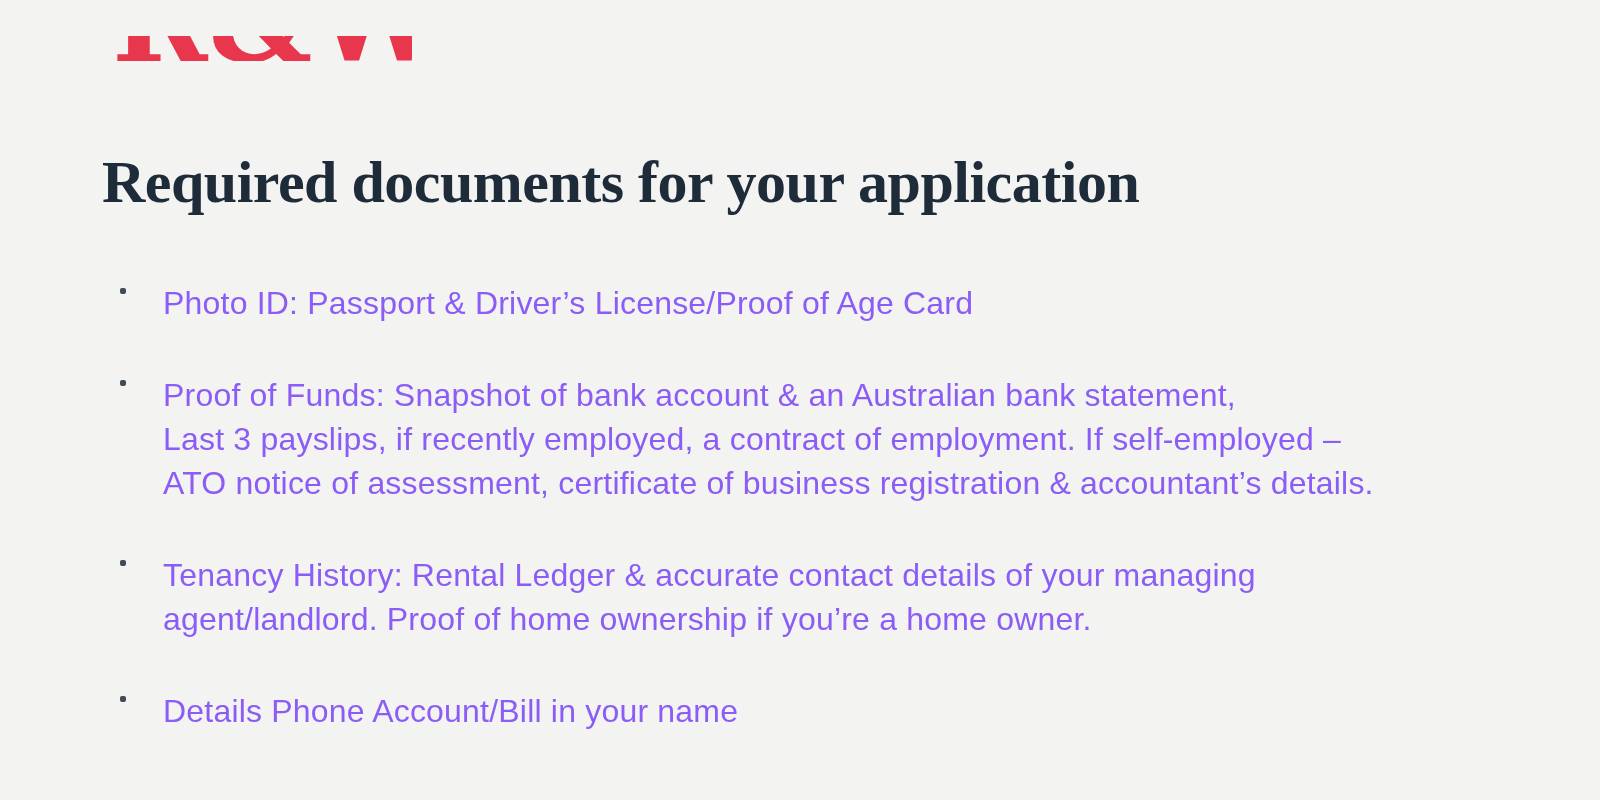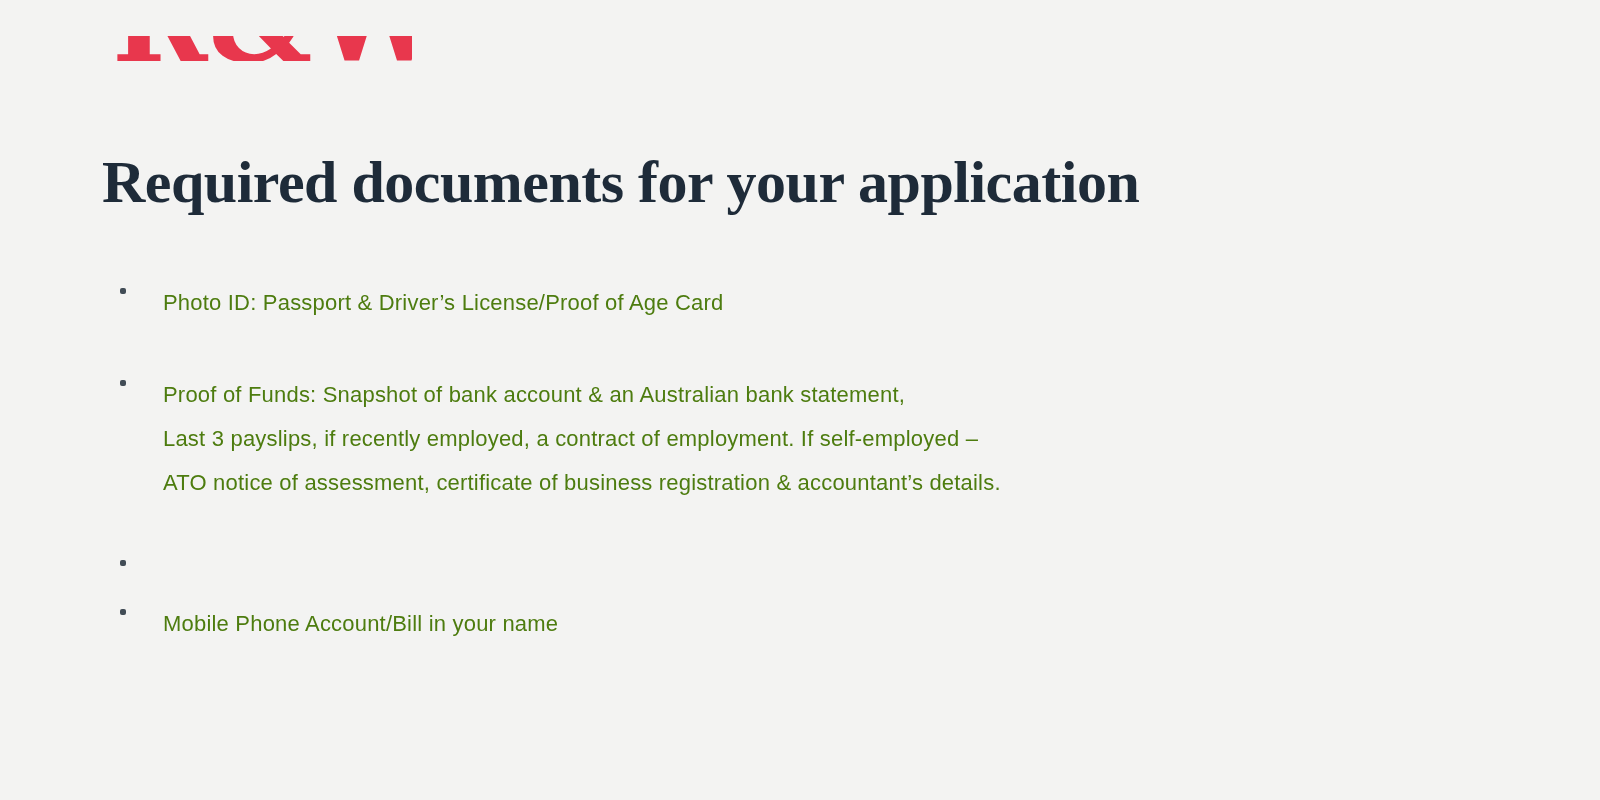--- a/index.html
+++ b/index.html
@@ -43,24 +43,24 @@
   }
   .doc-list {
     position: absolute;
     left: 66px; top: 221px; right: 30px;
     list-style: none;
   }
   .doc-list li {
     display: flex;
     align-items: flex-start;
     margin-bottom: 24px;
-    font-size: 22px;
+    font-size: 32px;
     line-height: 44px;
     letter-spacing: 0.2px;
-    color: #4d7c0f;
+    color: #8b5cf6;
   }
   .bullet-dot {
     flex: none;
     width: 6px; height: 6px;
     margin: 19px 25px 0 6px;
     border-radius: 2px;
     background: #414c56;
   }
   .item-text {
     white-space: pre-line;
@@ -81,18 +81,20 @@
     <span class="item-text">Photo ID: Passport &amp; Driver’s License/Proof of Age Card</span>
   </li>
   <li>
     <span class="bullet-dot"></span>
     <span class="item-text">Proof of Funds: Snapshot of bank account &amp; an Australian bank statement,
 Last 3 payslips, if recently employed, a contract of employment.  If self-employed –
 ATO notice of assessment, certificate of business registration &amp; accountant’s details.</span>
   </li>
   <li>
     <span class="bullet-dot"></span>
+    <span class="item-text">Tenancy History: Rental Ledger &amp; accurate contact details of your managing
+agent/landlord. Proof of home ownership if you’re a home owner.</span>
   </li>
   <li>
     <span class="bullet-dot"></span>
-    <span class="item-text">Mobile Phone Account/Bill in your name</span>
+    <span class="item-text">Details Phone Account/Bill in your name</span>
   </li>
 </ul>
 
 </body></html>

